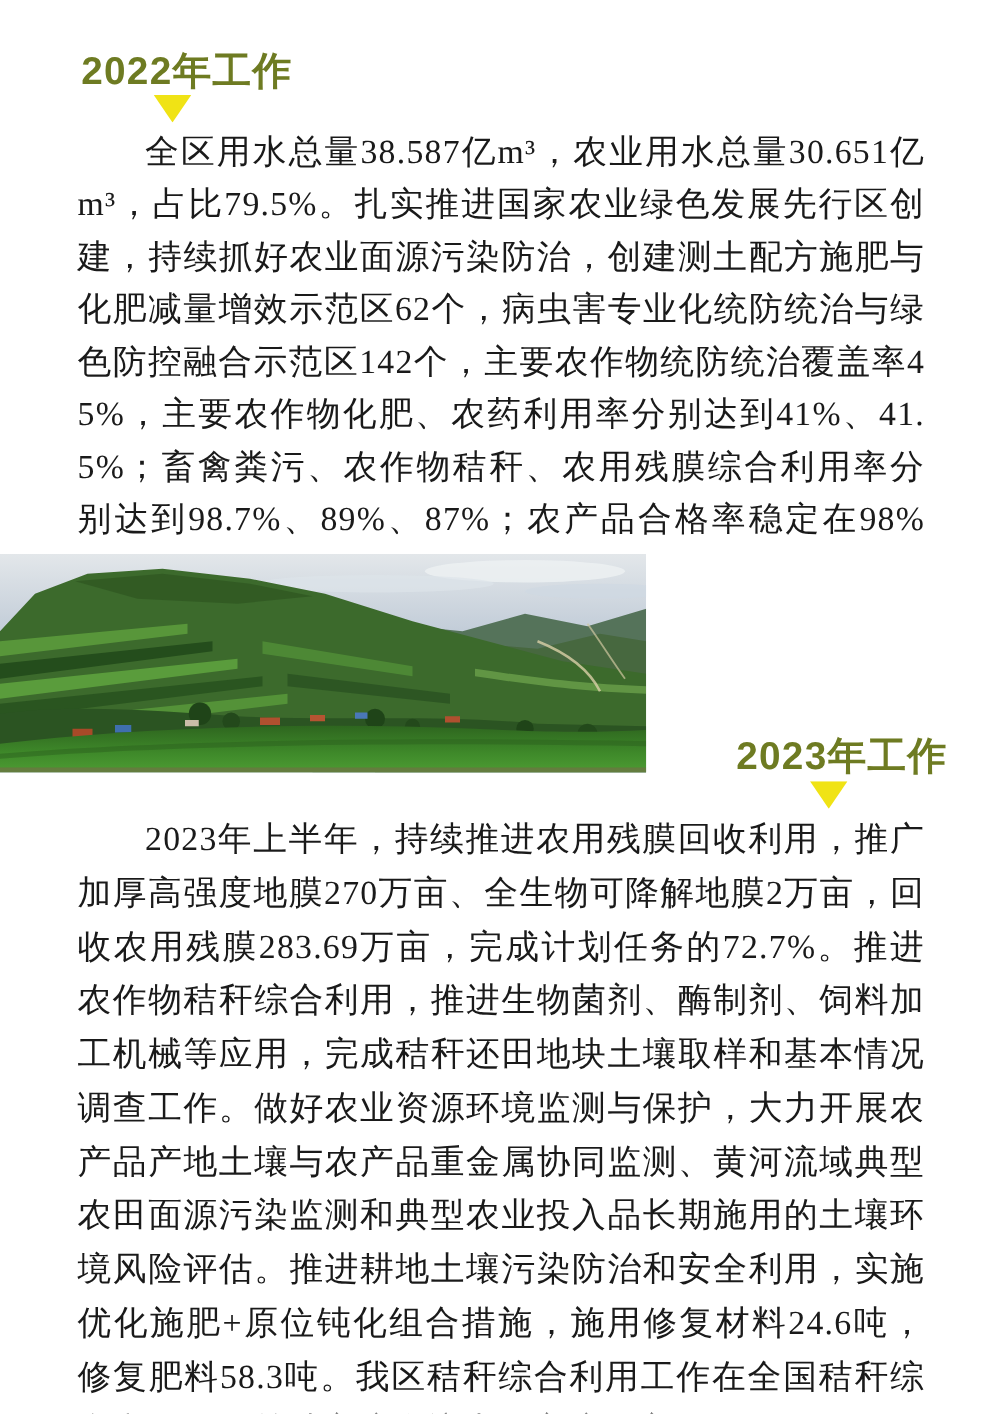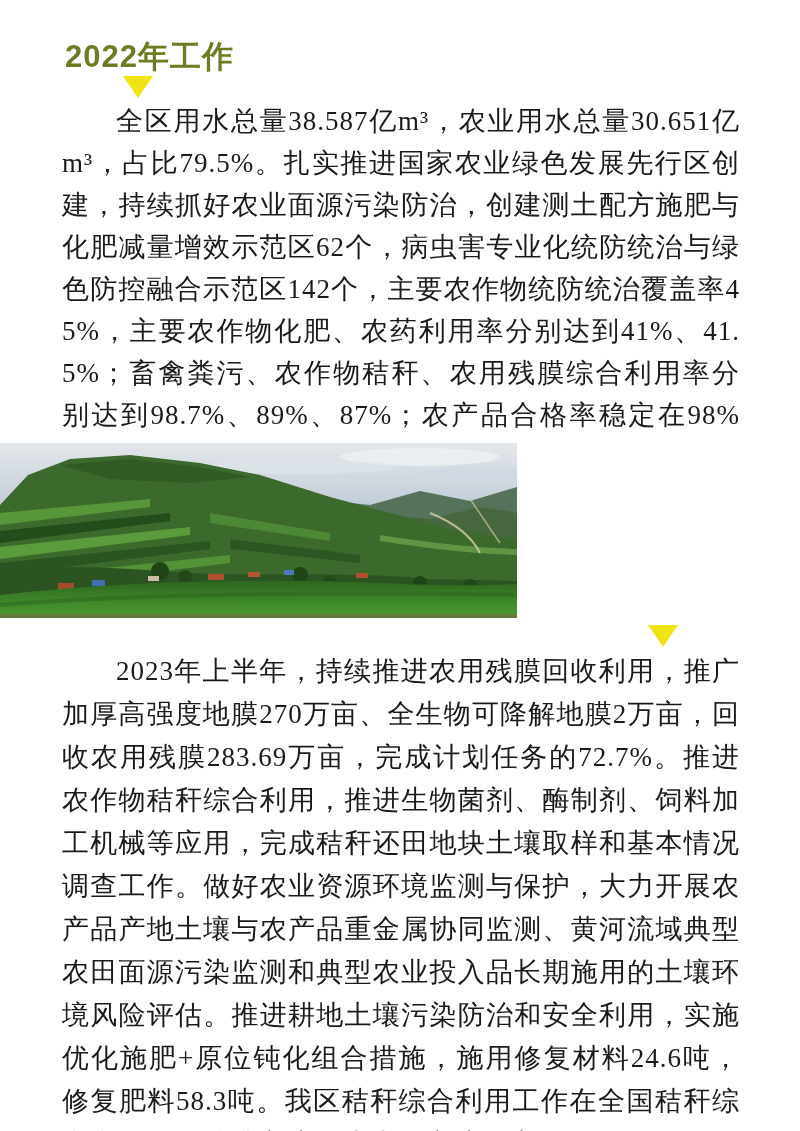--- a/index.html
+++ b/index.html
@@ -130,20 +130,21 @@
       <rect x="284" y="127" width="10" height="5" fill="#4a78b8"></rect>
       <rect x="356" y="130" width="12" height="5" fill="#b0502f"></rect>
 
       <path d="M0,152 C100,140 240,134 380,140 C440,143 480,143 517,141 L517,175 L0,175 Z" fill="url(#field)"></path>
       <path d="M0,160 C120,150 300,146 517,150 L517,154 C300,150 120,154 0,164 Z" fill="#2c611d" opacity="0.5"></path>
 
       <rect x="0" y="171" width="517" height="4" fill="#6f7045" opacity="0.7"></rect>
     </svg>
   </figure>
 
+  <h2 class="section-heading heading-2023">2023年工作</h2>
 
   <svg class="tri tri-2023" viewBox="0 0 30 22">
     <polygon points="0,0 30,0 15,22" fill="#f0e315"></polygon>
   </svg>
 
   <p class="body-para para-2023">2023年上半年，持续推进农用残膜回收利用，推广加厚高强度地膜270万亩、全生物可降解地膜2万亩，回收农用残膜283.69万亩，完成计划任务的72.7%。推进农作物秸秆综合利用，推进生物菌剂、酶制剂、饲料加工机械等应用，完成秸秆还田地块土壤取样和基本情况调查工作。做好农业资源环境监测与保护，大力开展农产品产地土壤与农产品重金属协同监测、黄河流域典型农田面源污染监测和典型农业投入品长期施用的土壤环境风险评估。推进耕地土壤污染防治和安全利用，实施优化施肥+原位钝化组合措施，施用修复材料24.6吨，修复肥料58.3吨。我区秸秆综合利用工作在全国秸秆综合利用项目总结交流会议上作交流发言。</p>
 
 </div>
 
 </body></html>

